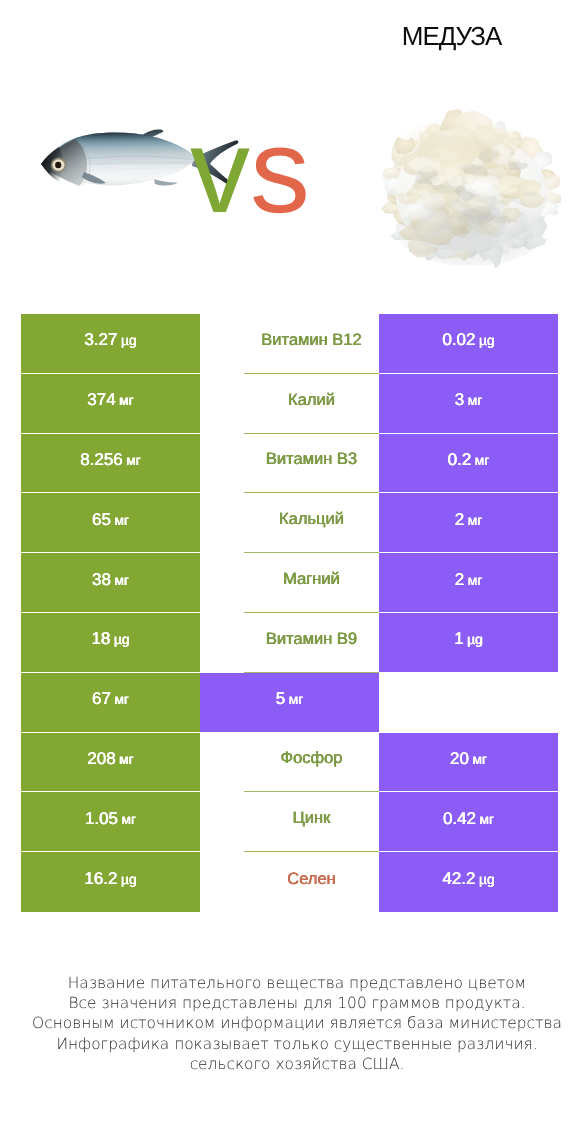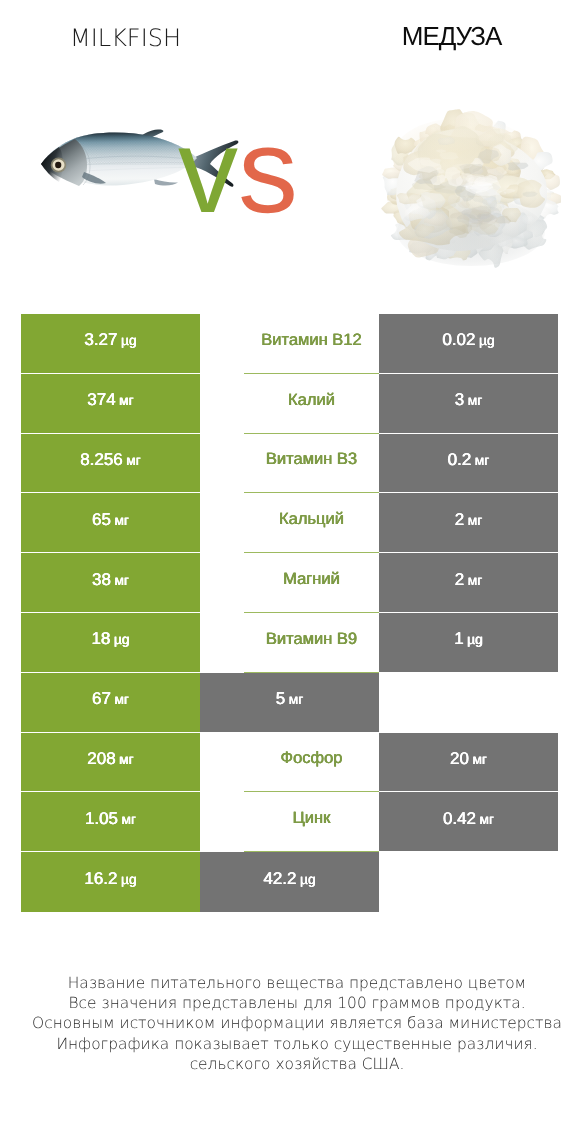--- a/index.html
+++ b/index.html
@@ -4,46 +4,45 @@
 <title>Milkfish vs Медуза</title>
 <style>
   html,body{margin:0;padding:0;}
   body{width:580px;height:1144px;background:#fff;font-family:"Liberation Sans",sans-serif;-webkit-font-smoothing:antialiased;text-rendering:geometricPrecision;}
   .page{position:relative;width:580px;height:1144px;overflow:hidden;background:#fff;}
   .hdr{position:absolute;left:0;top:0;width:580px;height:300px;}
   .title-l{position:absolute;left:0;top:24px;width:251px;text-align:center;font-size:24px;letter-spacing:0px;color:#1d1d1d;font-weight:200;font-family:"DejaVu Sans",sans-serif;}
   .title-r{position:absolute;left:326px;top:21px;width:251px;text-align:center;font-size:26px;letter-spacing:-1.1px;color:#0d0d0d;font-weight:400;font-family:"Liberation Sans",sans-serif;}
   .fishwrap{position:absolute;left:38px;top:117px;width:210px;height:90px;}
   .jellywrap{position:absolute;left:381px;top:104px;width:180px;height:170px;}
-  .vs{position:absolute;left:4px;top:101px;width:468px;text-align:center;font-size:120px;line-height:140px;font-weight:400;font-family:"Liberation Sans",sans-serif;}
+  .vs{position:absolute;left:16px;top:101px;width:468px;text-align:center;font-size:120px;line-height:140px;font-weight:400;font-family:"Liberation Sans",sans-serif;}
   .vs .v{color:#7FA734;}
   .vs .s{color:#E2674A;}
   .tbl{position:absolute;left:21px;top:314px;width:537px;}
   .row{display:flex;height:59.8px;}
   .cl,.cr{width:179px;display:flex;align-items:center;justify-content:center;color:#fff;
     background-clip:padding-box;border-bottom:1.8px solid #fff;}
   .cm{flex:1;display:flex;align-items:center;justify-content:center;border-bottom:1px solid rgba(130,167,51,0.78);margin-left:44px;}
   .row.rwin .cm{border-bottom-color:rgba(224,110,74,0.72);}
   .row:last-child .cl,.row:last-child .cr{border-bottom:0;}
   .row:last-child .cm{border-bottom:0;}
   .cl{background:#82A733;}
-  .cr{background:#737373;}
+  .cr{background:#8b5cf6;}
   .num{font-size:17px;font-weight:400;text-shadow:0.3px 0 0 currentColor,-0.3px 0 0 currentColor;}
   .unit{font-size:13.8px;font-weight:400;margin-left:3.5px;text-shadow:0.3px 0 0 currentColor,-0.3px 0 0 currentColor;}
   .name{font-size:16.5px;font-weight:400;color:#7D9A45;text-shadow:0.3px 0 0 currentColor,-0.3px 0 0 currentColor;}
   .row.rwin .name{color:#C96B4E;}
   .cl .txt,.cr .txt,.cm .txt{position:relative;top:-3px;display:flex;align-items:baseline;}
   .foot{position:absolute;left:0;top:973px;width:580px;text-align:center;font-size:15.4px;line-height:20.2px;color:#2b2b2b;font-family:"DejaVu Sans",sans-serif;font-weight:300;padding-left:7px;}
 </style>
 </head>
 <body>
 
 <div class="page">
   <div class="hdr">
-    <div class="title-l">MILKFISH</div>
     <div class="title-r">МЕДУЗА</div>
     <div class="fishwrap">
       <svg viewBox="0 0 210 90" width="210" height="90" xmlns="http://www.w3.org/2000/svg">
         <defs>
           <linearGradient id="bodyG" x1="0" y1="0" x2="0.05" y2="1">
             <stop offset="0" stop-color="#1c262c"></stop>
             <stop offset="0.05" stop-color="#2d3f4a"></stop>
             <stop offset="0.11" stop-color="#4a6877"></stop>
             <stop offset="0.2" stop-color="#799aaa"></stop>
             <stop offset="0.31" stop-color="#a6bcc7"></stop>
@@ -510,20 +509,25 @@
           </span>
         </div>
       </div>
       <div class="row rwin">
         <div class="cl">
           <span class="txt">
             <span class="num">16.2</span>
             <span class="unit">µg</span>
           </span>
         </div>
+        <div class="cm">
+          <span class="txt">
+            <span class="name">Селен</span>
+          </span>
+        </div>
         <div class="cr">
           <span class="txt">
             <span class="num">42.2</span>
             <span class="unit">µg</span>
           </span>
         </div>
       </div>
     </div>
   <div class="foot" id="foot">
       <div>Название питательного вещества представлено цветом</div>

